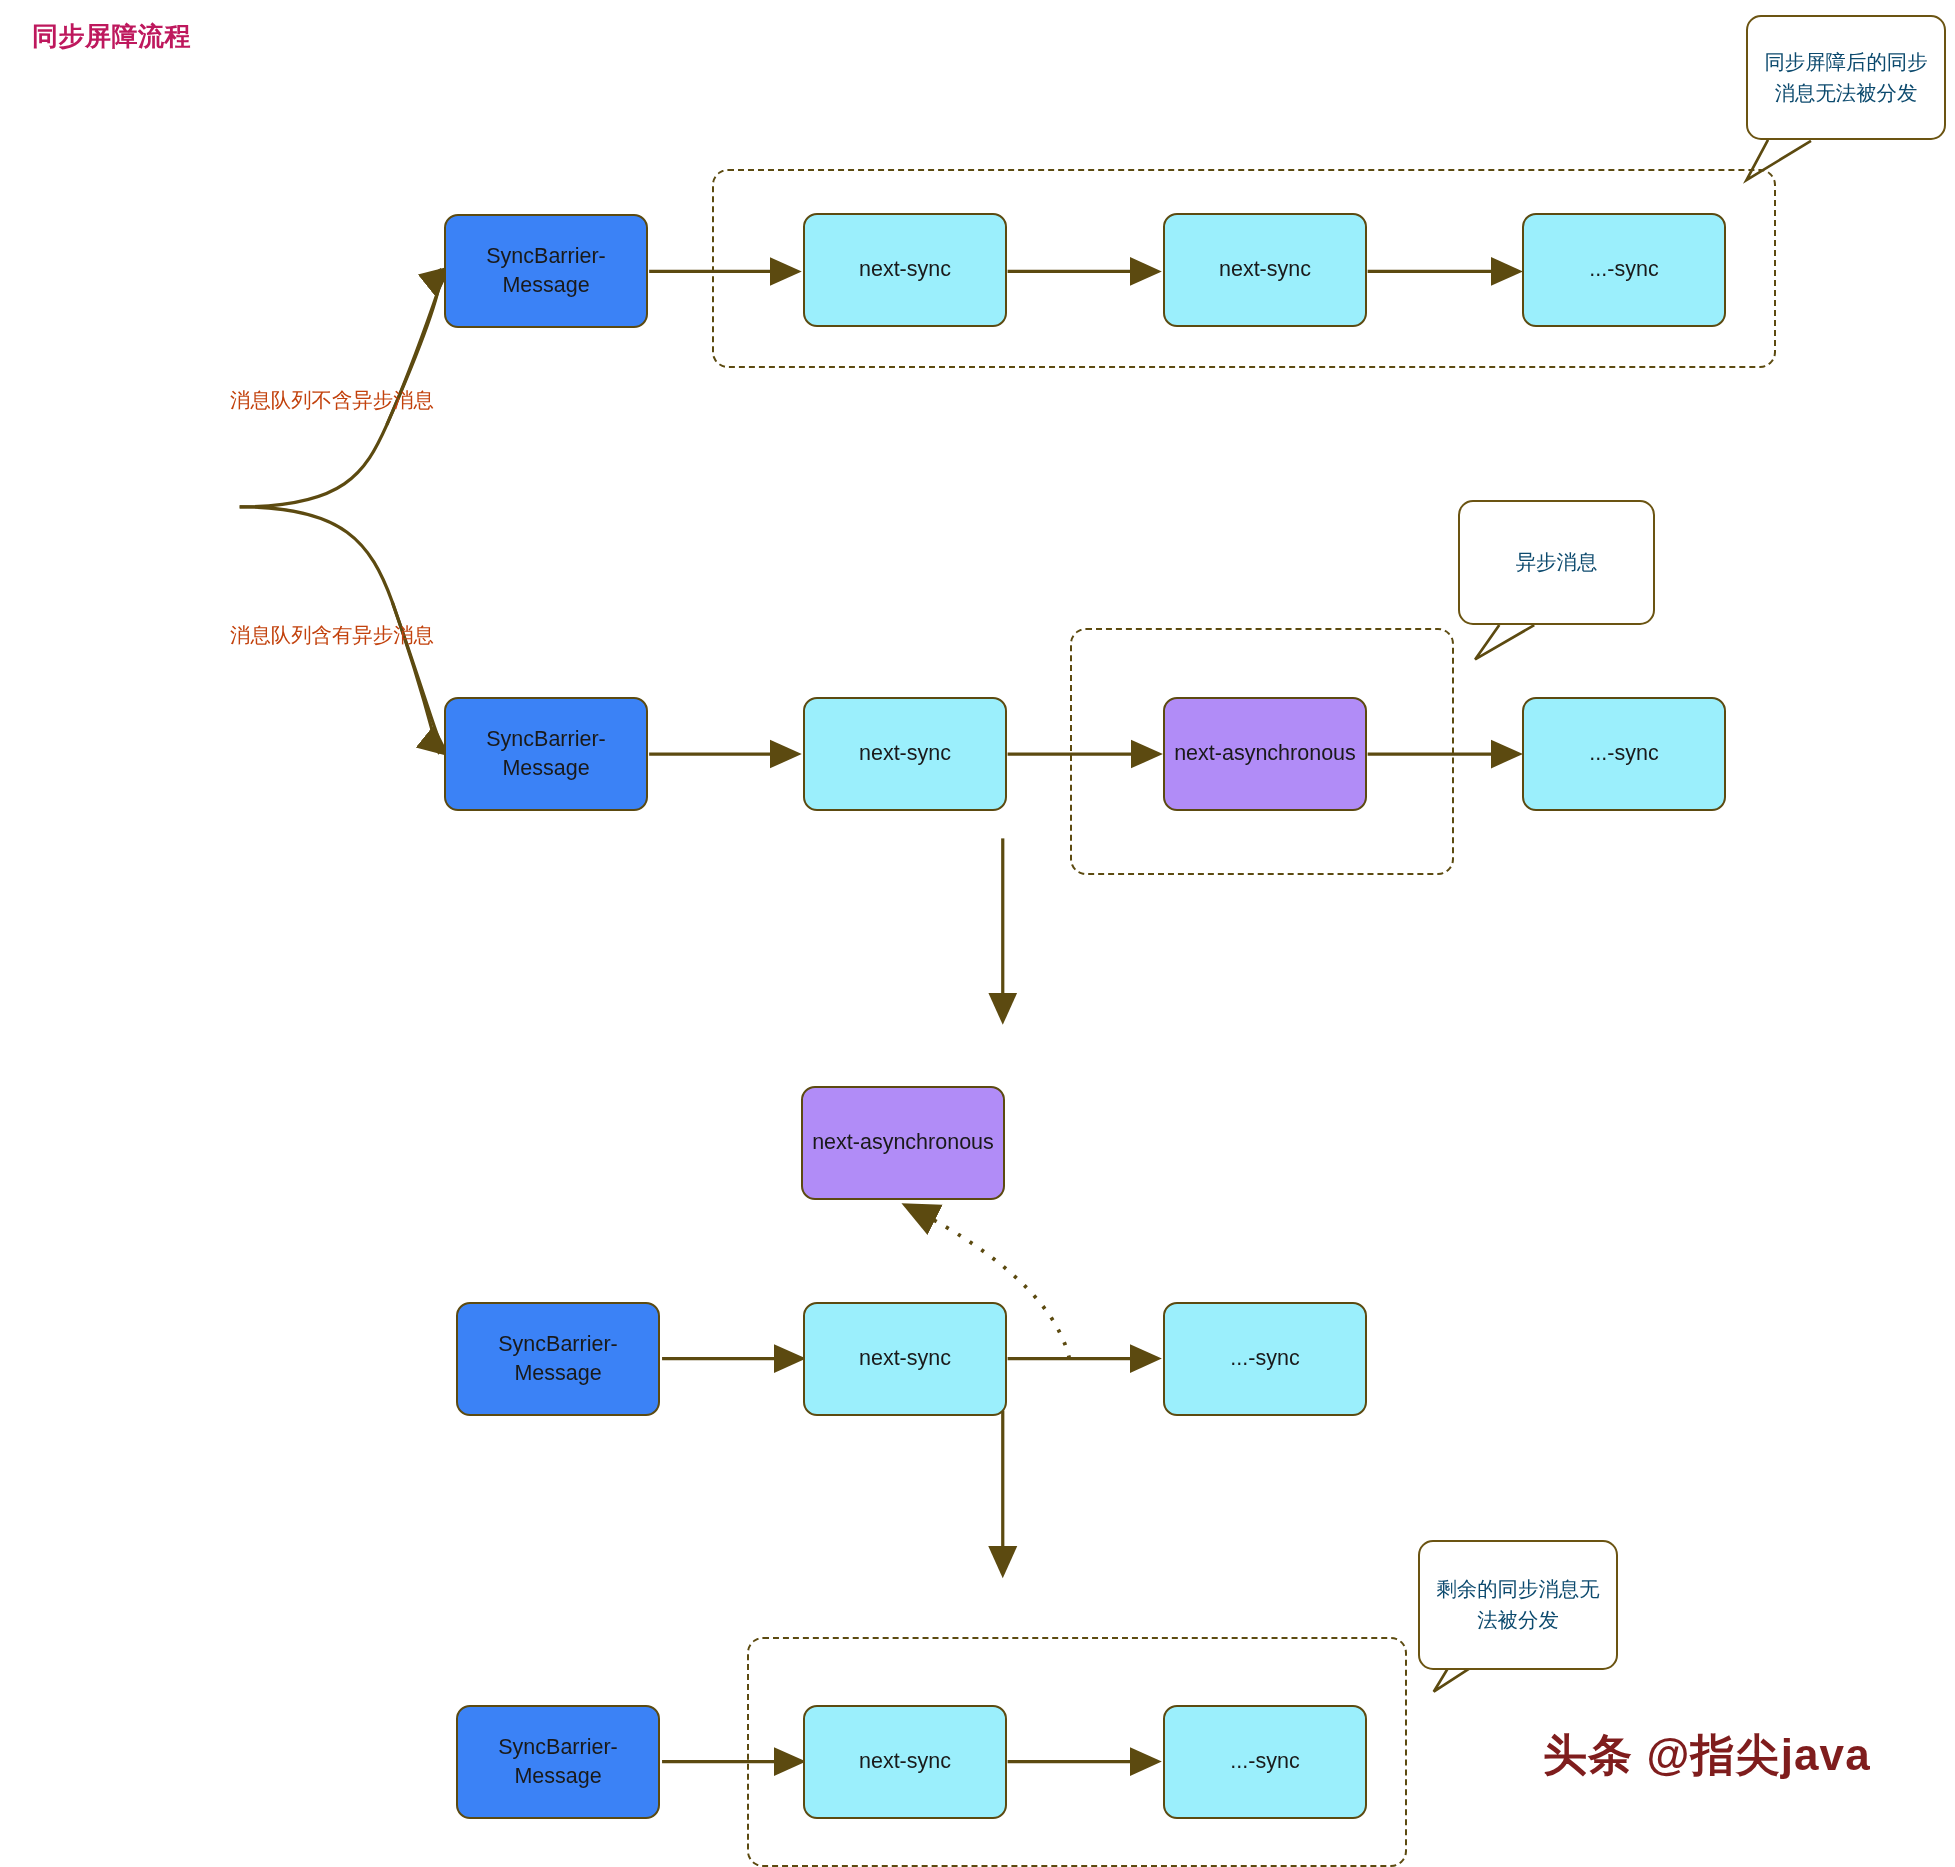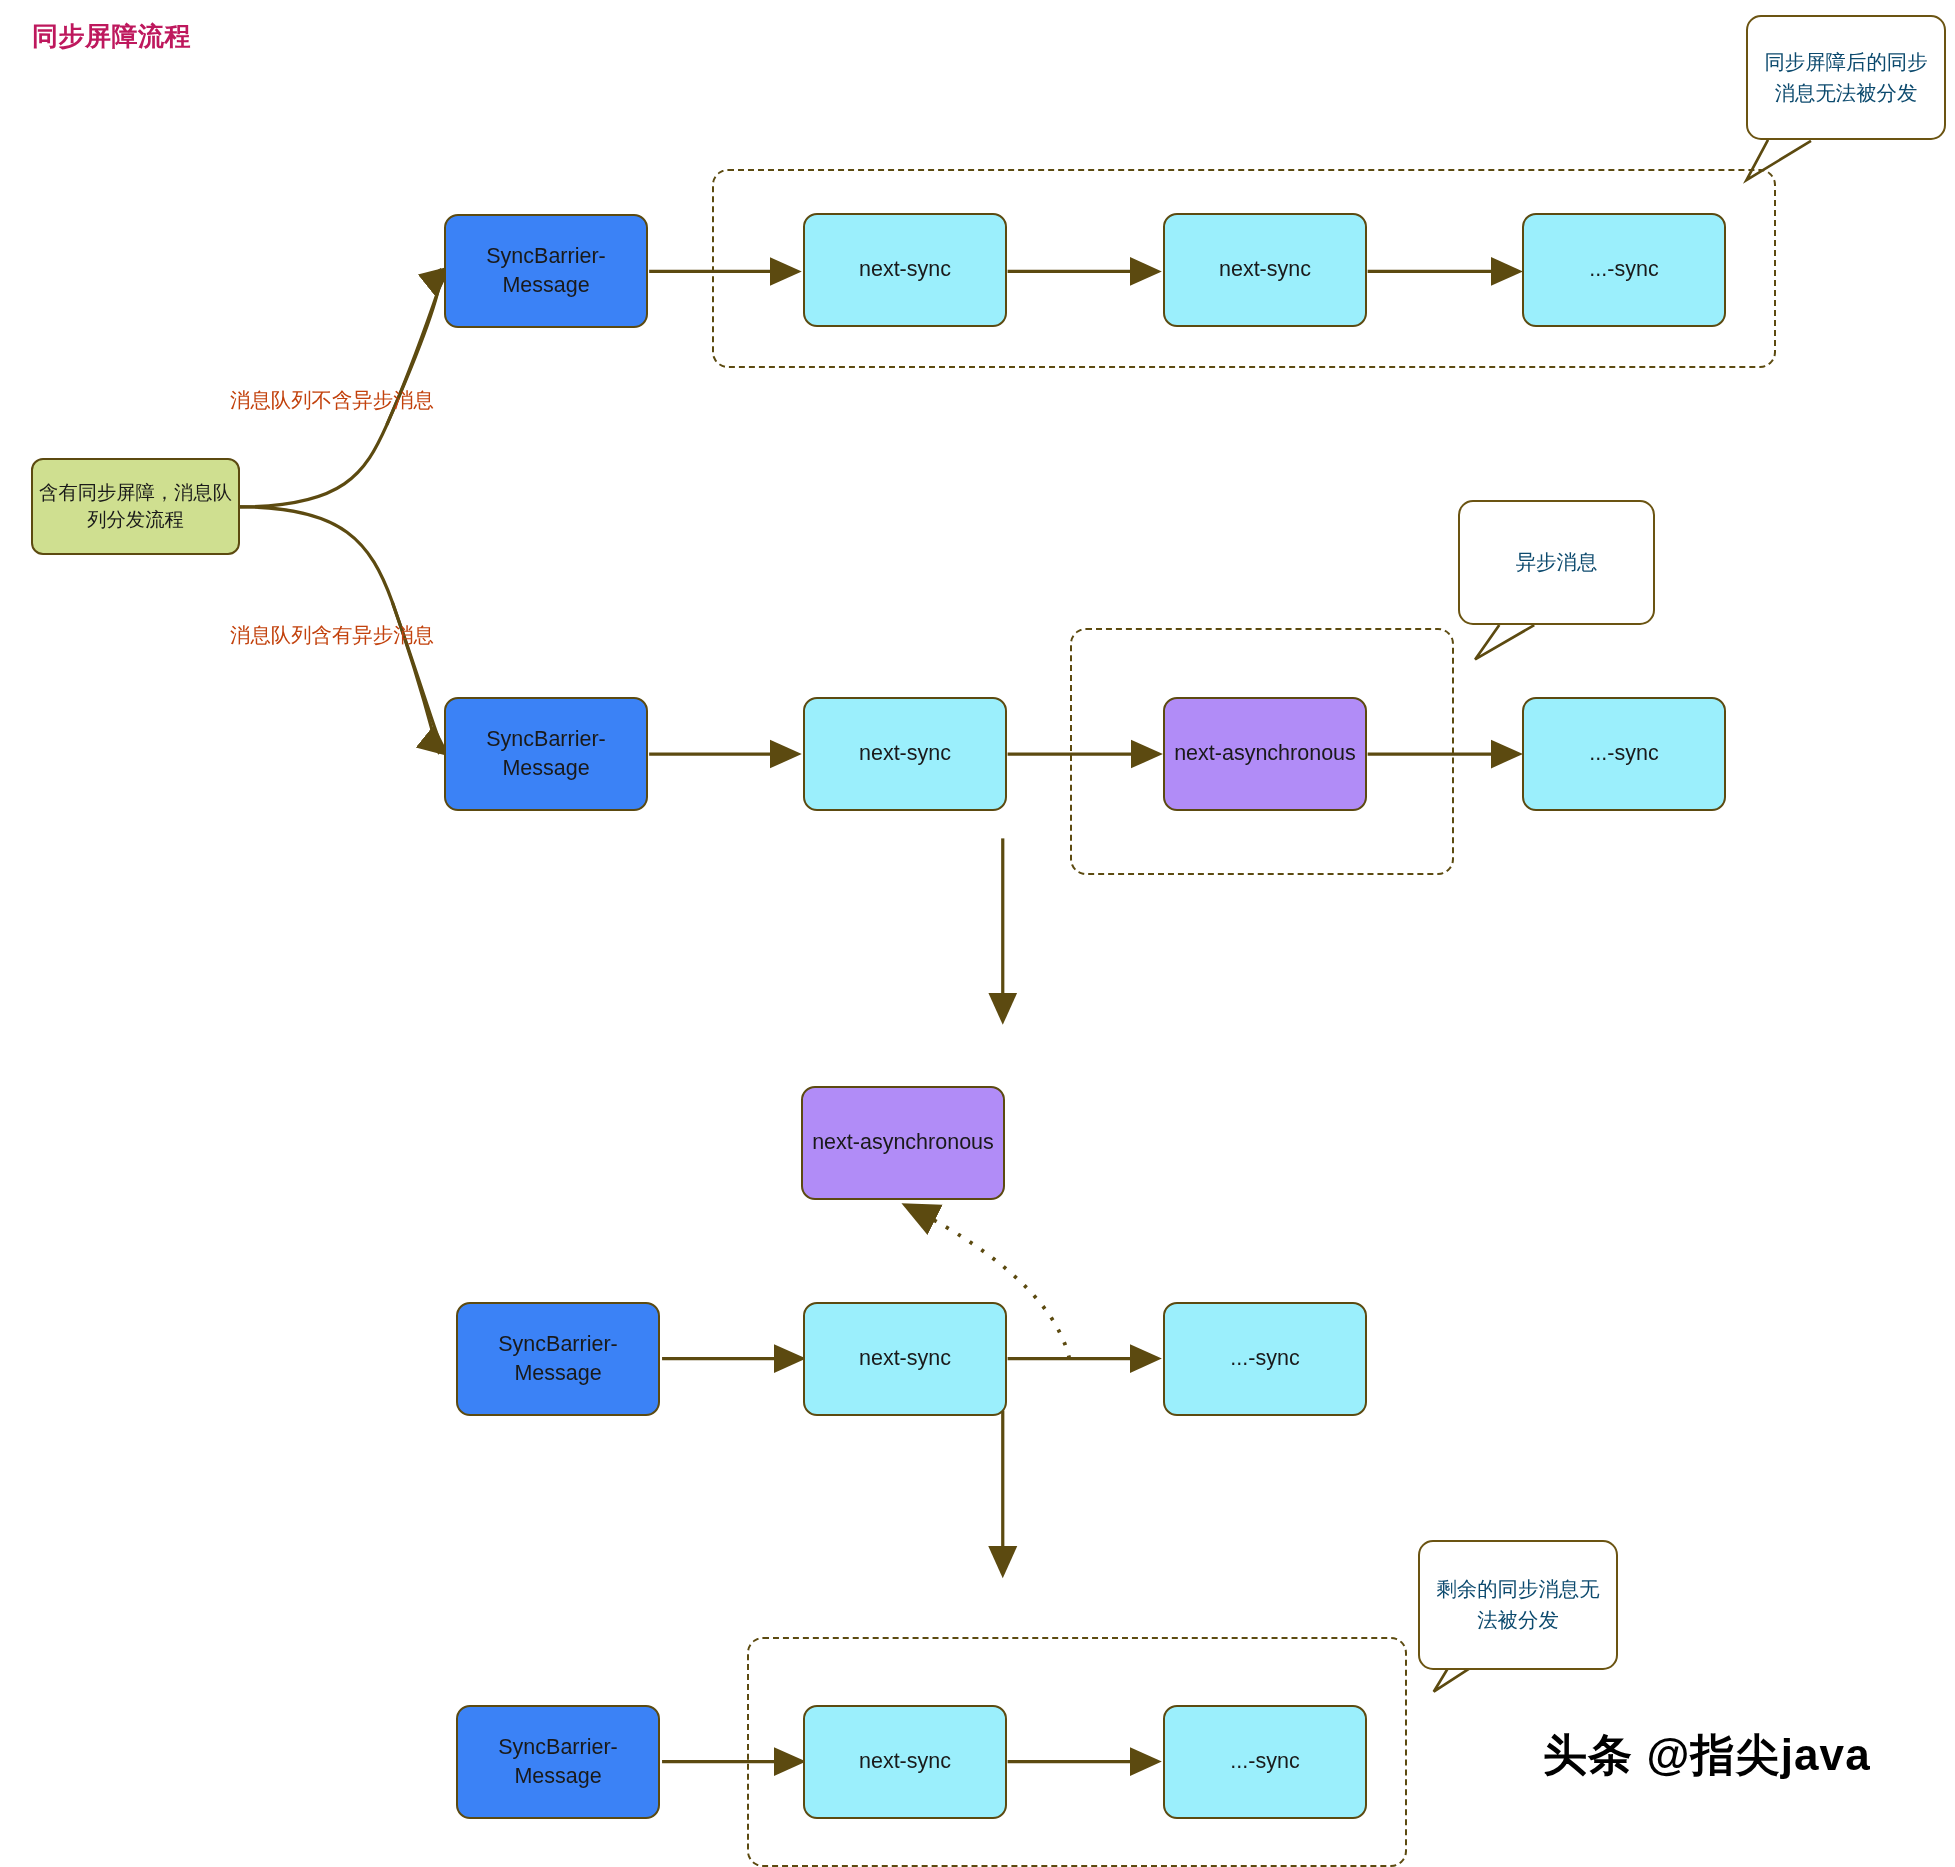--- a/index.html
+++ b/index.html
@@ -94,21 +94,21 @@
     line-height:1.5;
     color:#0c4a6e;
     padding:7.5px 10.7px;
     z-index:6;
   }
 
   .watermark{
     position:absolute;
     font-size:44px;
     font-weight:bold;
-    color:#000000;
+    color:#7f1d1d;
     white-space:nowrap;
     z-index:5;
     letter-spacing:1.1px;
   }
 </style>
 </head>
 <body>
 
 <div id="canvas">
 
@@ -151,23 +151,20 @@
 
       <line x1="1232" y1="3278" x2="1488" y2="3278" marker-end="url(#arrowBig)"></line>
       <line x1="1875" y1="3278" x2="2150" y2="3278" marker-end="url(#arrowBig)"></line>
 
       <path d="M3290,260 L3250,335 L3370,262" stroke-width="5" fill="none"></path>
       <path d="M2790,1163 L2745,1227 L2855,1163" stroke-width="5" fill="none"></path>
       <path d="M2715,3070 L2668,3148 L2785,3072" stroke-width="5" fill="none"></path>
     </g>
   </svg>
 
-  <div class="node node-green" style="left:31px; top:458px; width:209px; height:97px;">
-    <span class="label">含有同步屏障，消息队列分发流程</span>
-  </div>
 
   <div class="edge-label" style="left:230px; top:386px;">消息队列不含异步消息</div>
   <div class="edge-label" style="left:230px; top:621px;">消息队列含有异步消息</div>
 
   <div class="dashed-group" style="left:712px; top:169px; width:1064px; height:199px;"></div>
 
   <div class="node node-pink" style="left:444px; top:214px; width:204px; height:114px;">
     <span class="label">SyncBarrier-Message</span>
   </div>
 

